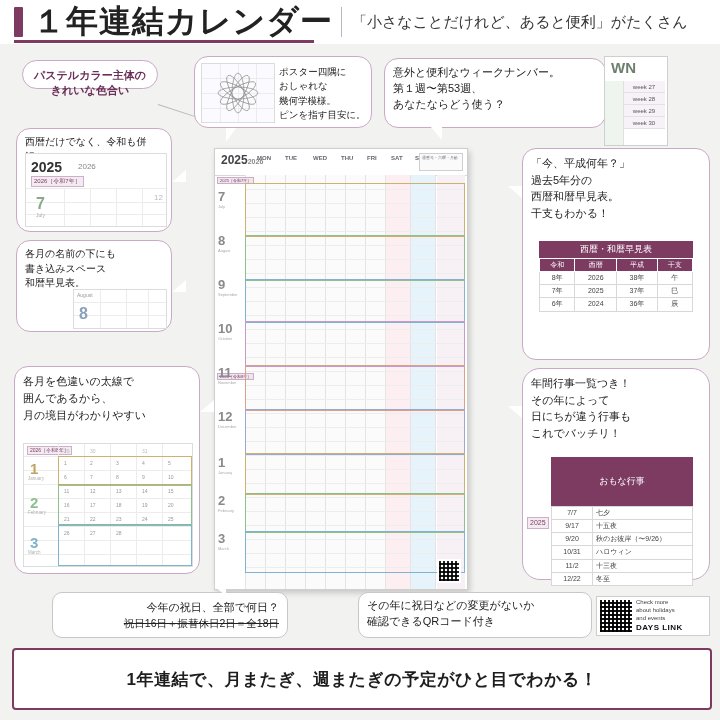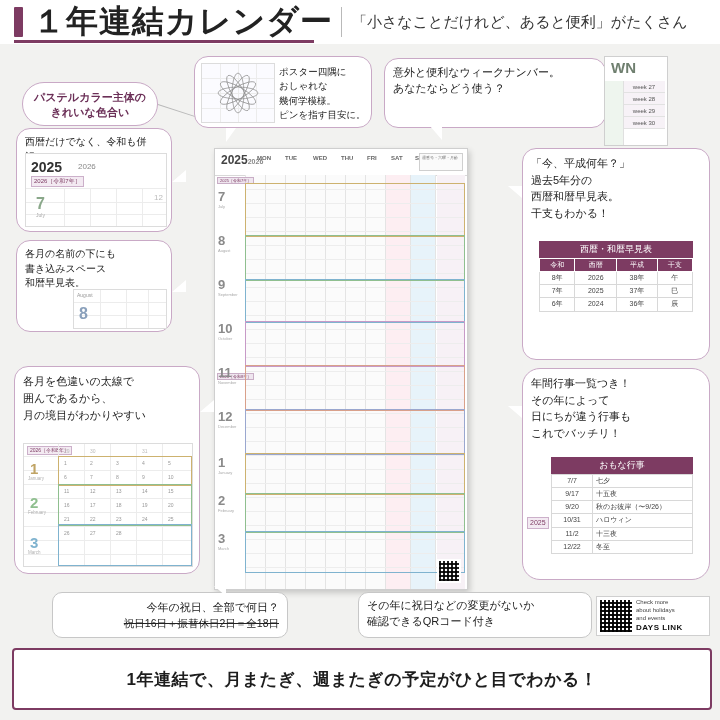--- a/index.html
+++ b/index.html
@@ -243,21 +243,21 @@
       <div style="position:absolute;left:30px;top:190px;width:218px;height:44px;border:1.2px solid #d9a08a;"></div>
       <div style="position:absolute;left:30px;top:234px;width:218px;height:44px;border:1.2px solid #9aa7cf;"></div>
       <div style="position:absolute;left:30px;top:278px;width:218px;height:40px;border:1.2px solid #cdb26f;"></div>
       <div style="position:absolute;left:30px;top:318px;width:218px;height:38px;border:1.2px solid #8fbf8f;"></div>
       <div style="position:absolute;left:30px;top:356px;width:218px;height:40px;border:1.2px solid #7fb3cf;"></div>
 
       <div class="qr-poster"></div>
     </div>
   </div>
 
-  <div class="pill" style="left:22px;top:82px;width:136px;height:44px;">
+  <div class="pill" style="left:22px;top:60px;width:136px;height:29px;">
     <span>パステルカラー主体の</span><br>
     <span>きれいな色合い</span>
   </div>
   <div class="leader" style="left:158px;top:104px;width:40px;height:1px;transform:rotate(18deg);transform-origin:left center;"></div>
 
   <div class="callout" style="left:194px;top:56px;width:178px;height:72px;font-size:9.5px;">
     <div class="thumb" style="position:absolute;left:6px;top:6px;width:72px;height:58px;background:#fbfbff;">
       <div class="gl" style="left:0;top:14px;width:72px;height:1px;"></div>
       <div class="gl" style="left:0;top:29px;width:72px;height:1px;"></div>
       <div class="gl" style="left:0;top:44px;width:72px;height:1px;"></div>
@@ -279,20 +279,21 @@
       <div>ポスター四隅に</div>
       <div>おしゃれな</div>
       <div>幾何学模様。</div>
       <div>ピンを指す目安に。</div>
     </div>
   </div>
   <div class="tail" style="left:226px;top:128px;border-width:14px 10px 0 0;border-color:#ffffff transparent transparent transparent;"></div>
 
   <div class="callout" style="left:384px;top:58px;width:222px;height:70px;font-size:11px;">
     <div>意外と便利なウィークナンバー。</div>
+    <div>第１週〜第53週、</div>
     <div>あなたならどう使う？</div>
   </div>
   <div class="tail" style="left:430px;top:126px;border-width:14px 0 0 12px;border-color:#ffffff transparent transparent transparent;"></div>
 
   <div class="weekbox" style="left:604px;top:56px;width:62px;height:88px;">
     <div style="font-size:15px;font-weight:bold;color:#6f7f6f;padding:2px 0 0 6px;">WN</div>
     <div style="position:absolute;left:18px;top:24px;width:42px;">
       <div class="weekrow">week 27</div>
       <div class="weekrow">week 28</div>
       <div class="weekrow">week 29</div>
@@ -448,21 +449,21 @@
   <div class="tail" style="left:508px;top:186px;border-width:0 14px 12px 0;border-color:transparent #ffffff transparent transparent;"></div>
 
   <div class="callout" style="left:522px;top:368px;width:188px;height:212px;font-size:11px;border-radius:18px;">
     <div style="line-height:1.5;">
       <div>年間行事一覧つき！</div>
       <div>その年によって</div>
       <div>日にちが違う行事も</div>
       <div>これでバッチリ！</div>
     </div>
     <div style="position:absolute;left:28px;top:88px;width:142px;">
-      <div style="background:#7d3b62;color:#fff;font-size:9px;text-align:center;padding:2px 0;">おもな行事</div>
+      <div style="background:#7d3b62;color:#fff;font-size:9px;text-align:center;padding:18px 0;">おもな行事</div>
       <table class="tbl" style="width:142px;">
         <tbody>
             <tr>
           <td style="width:34px;">7/7</td>
           <td style="text-align:left;">七夕</td>
         </tr>
         <tr>
           <td>9/17</td>
           <td style="text-align:left;">十五夜</td>
         </tr>

